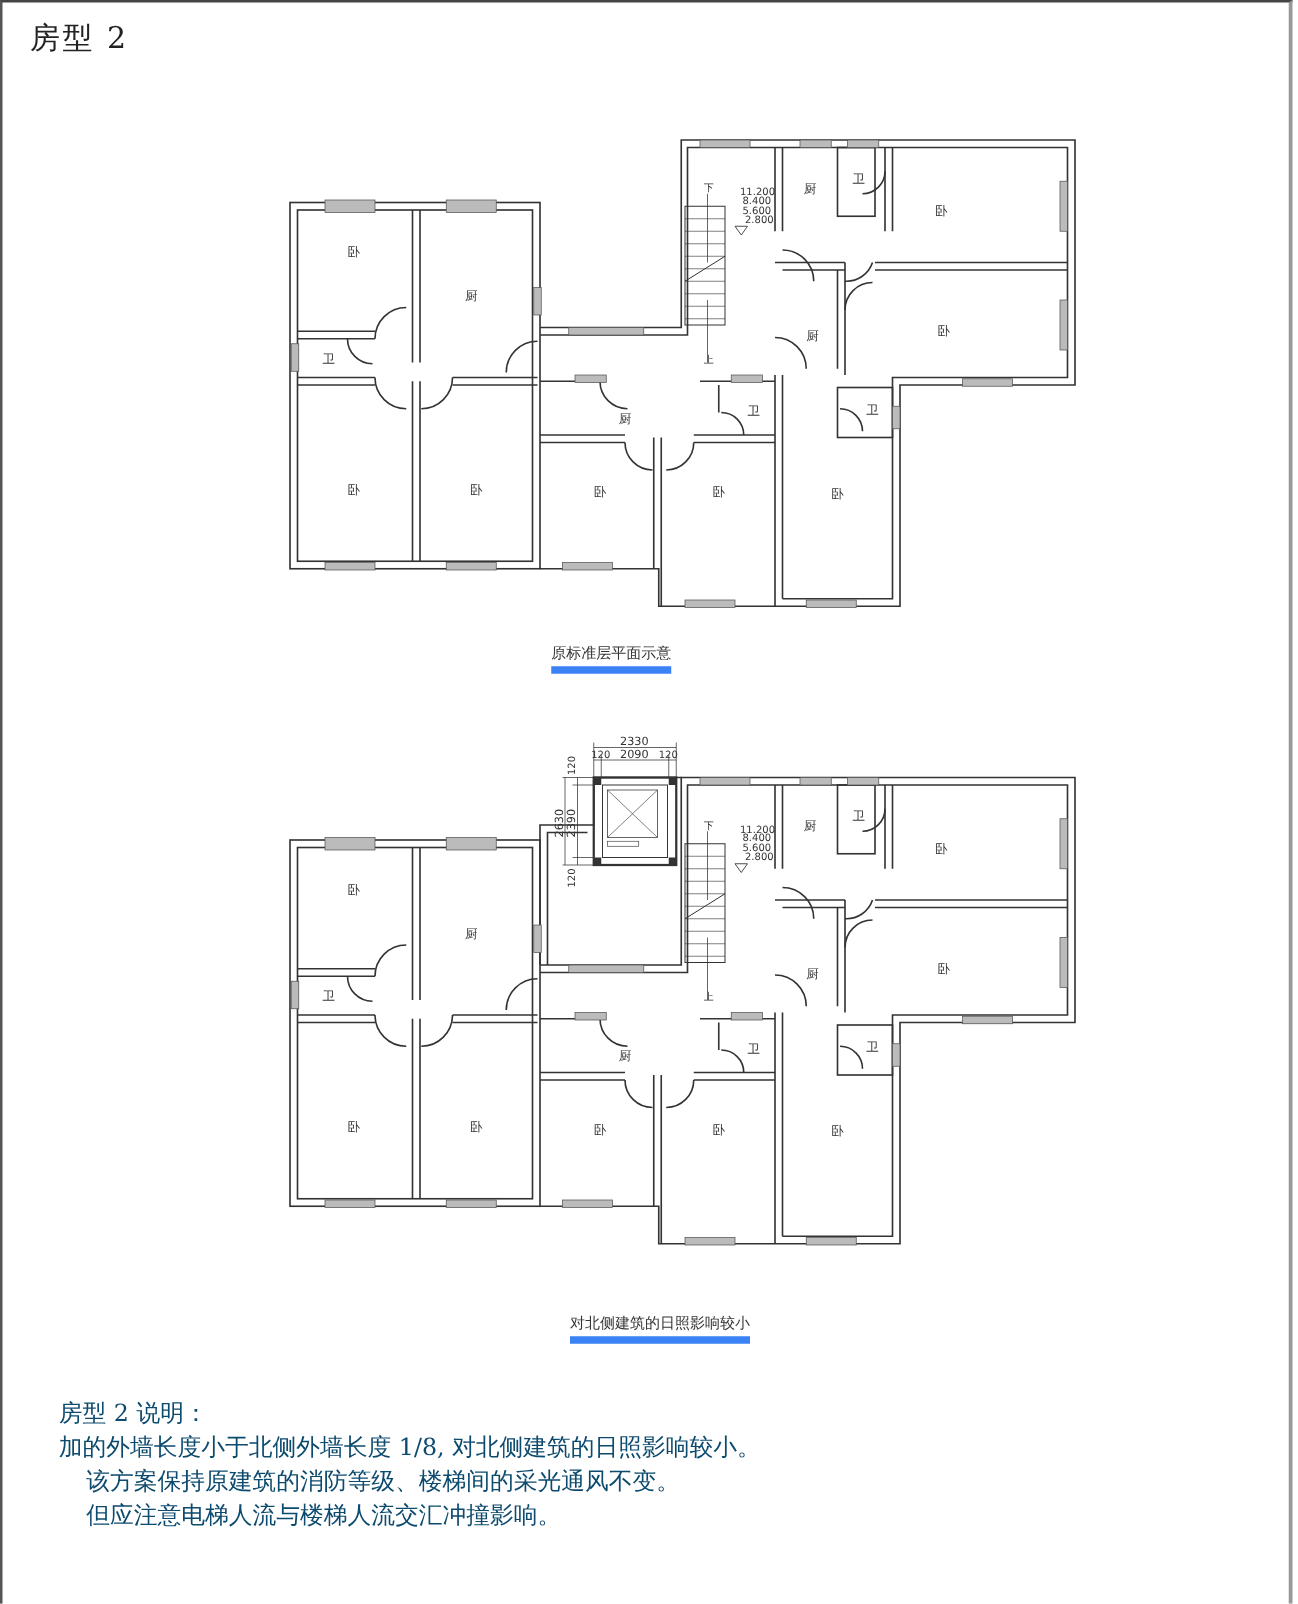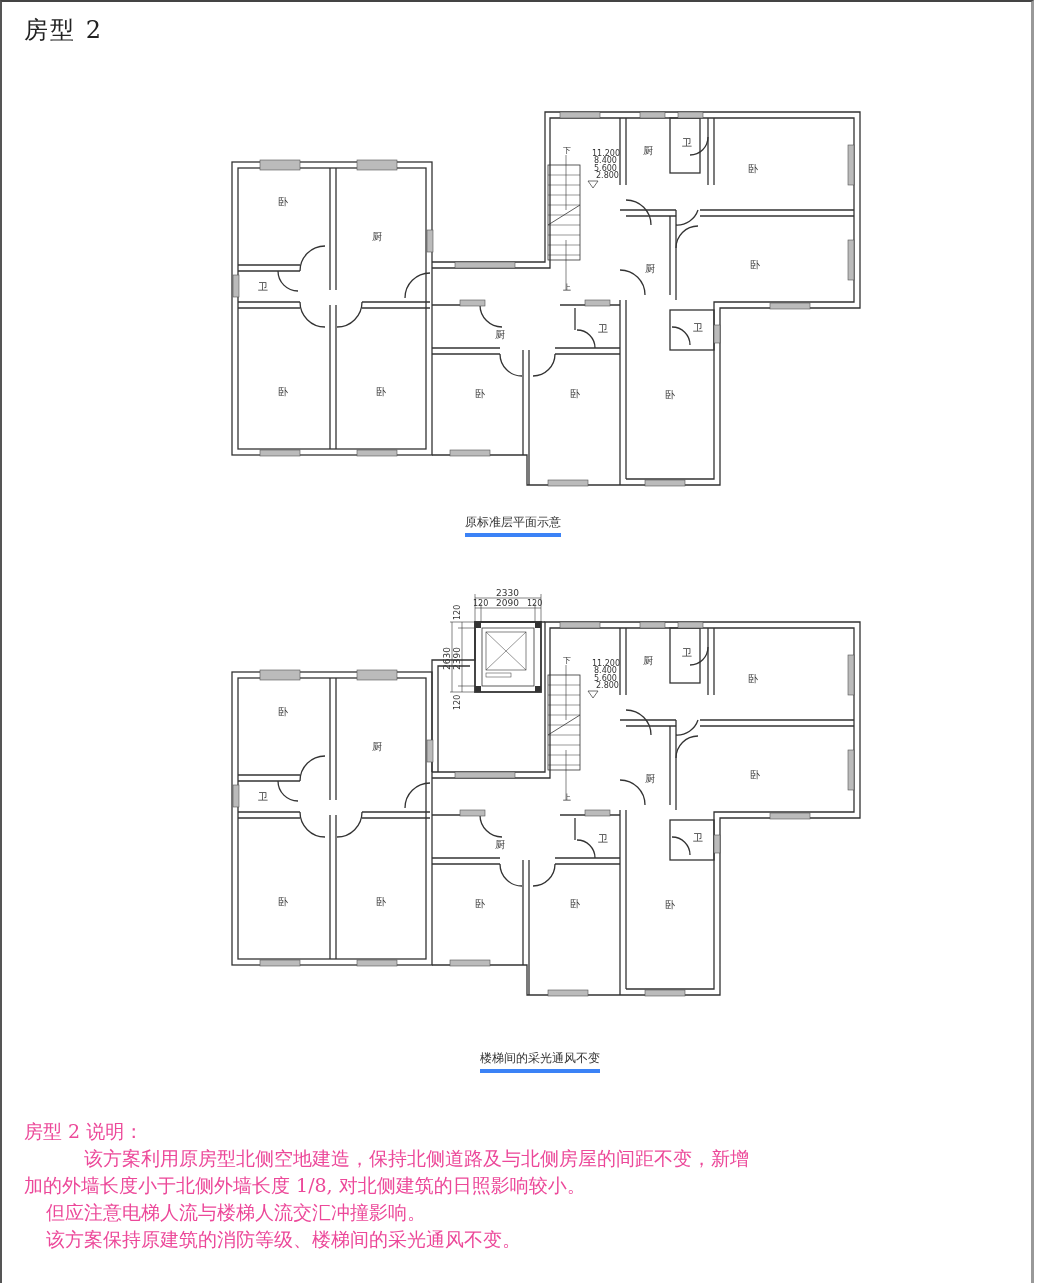--- a/index.html
+++ b/index.html
@@ -1,22 +1,22 @@
 <!DOCTYPE html>
 <html><head>
 <meta charset="utf-8">
 <style>
   html, body { margin: 0; padding: 0; background: #ffffff; }
   body { width: 1038px; height: 1283px; position: relative; overflow: hidden; font-family: "DejaVu Serif", "Liberation Serif", serif; color: #222; }
   .page-frame { position: absolute; left: 0; top: 0; width: 1034px; height: 1283px; border-left: 2px solid #555; border-top: 2px solid #444; border-right: 3px solid #999; box-sizing: border-box; }
   .title { position: absolute; left: 24px; top: 14px; font-size: 24px; letter-spacing: 2px; font-family: "DejaVu Serif", "Liberation Serif", serif; color: #222; }
   .plan { position: absolute; left: 0; width: 1038px; }
   .plan svg { position: absolute; left: 0; top: 0; }
-  .caption { position: absolute; font-size: 12px; border-bottom: 4px solid #3b82f6; padding-bottom: 2px; font-family: "DejaVu Sans", "Liberation Sans", sans-serif; color: #333; margin-left: 24px; }
-  .notes { position: absolute; left: 24px; top: 1118px; width: 970px; font-size: 19px; line-height: 27px; font-family: "DejaVu Serif", "Liberation Serif", serif; color: #ec4899; }
+  .caption { position: absolute; font-size: 12px; border-bottom: 6px solid #3b82f6; padding-bottom: 2px; font-family: "DejaVu Sans", "Liberation Sans", sans-serif; color: #333; }
+  .notes { position: absolute; left: 47px; top: 1118px; width: 970px; font-size: 19px; line-height: 27px; font-family: "DejaVu Serif", "Liberation Serif", serif; color: #0c4a6e; }
   .notes p { margin: 0; }
   .notes .indent2 { padding-left: 60px; }
   .notes .indent1 { padding-left: 22px; }
   .room-label { font-family: "DejaVu Sans", "Liberation Sans", sans-serif; font-size: 10px; fill: #333; }
   .dim { font-family: "DejaVu Sans", "Liberation Sans", sans-serif; font-size: 9px; fill: #333; }
   .lvl { font-family: "DejaVu Sans", "Liberation Sans", sans-serif; font-size: 8px; fill: #333; }
 </style>
 </head>
 <body>
 
@@ -307,22 +307,21 @@
       <text x="563" y="290" style="font-size:8px">上</text>
     </g>
     <g class="lvl">
       <text x="592" y="156">11.200</text>
       <text x="594" y="163">8.400</text>
       <text x="594" y="171">5.600</text>
       <text x="596" y="178">2.800</text>
     </g>
     <path d="M588 181 L598 181 L593 188 Z" fill="none" stroke="#333" stroke-width="0.7"></path>
   </svg>
-  <div class="caption" style="left:456px;top:540px;">楼梯间的采光通风不变</div>
+  <div class="caption" style="left:456px;top:540px;">对北侧建筑的日照影响较小</div>
 </div>
 
 <div class="notes">
   <p>房型 2 说明：</p>
-  <p class="indent2">该方案利用原房型北侧空地建造，保持北侧道路及与北侧房屋的间距不变，新增</p>
   <p>加的外墙长度小于北侧外墙长度 1/8, 对北侧建筑的日照影响较小。</p>
+  <p class="indent1">该方案保持原建筑的消防等级、楼梯间的采光通风不变。</p>
   <p class="indent1">但应注意电梯人流与楼梯人流交汇冲撞影响。</p>
-  <p class="indent1">该方案保持原建筑的消防等级、楼梯间的采光通风不变。</p>
 </div>
 
 </body></html>

